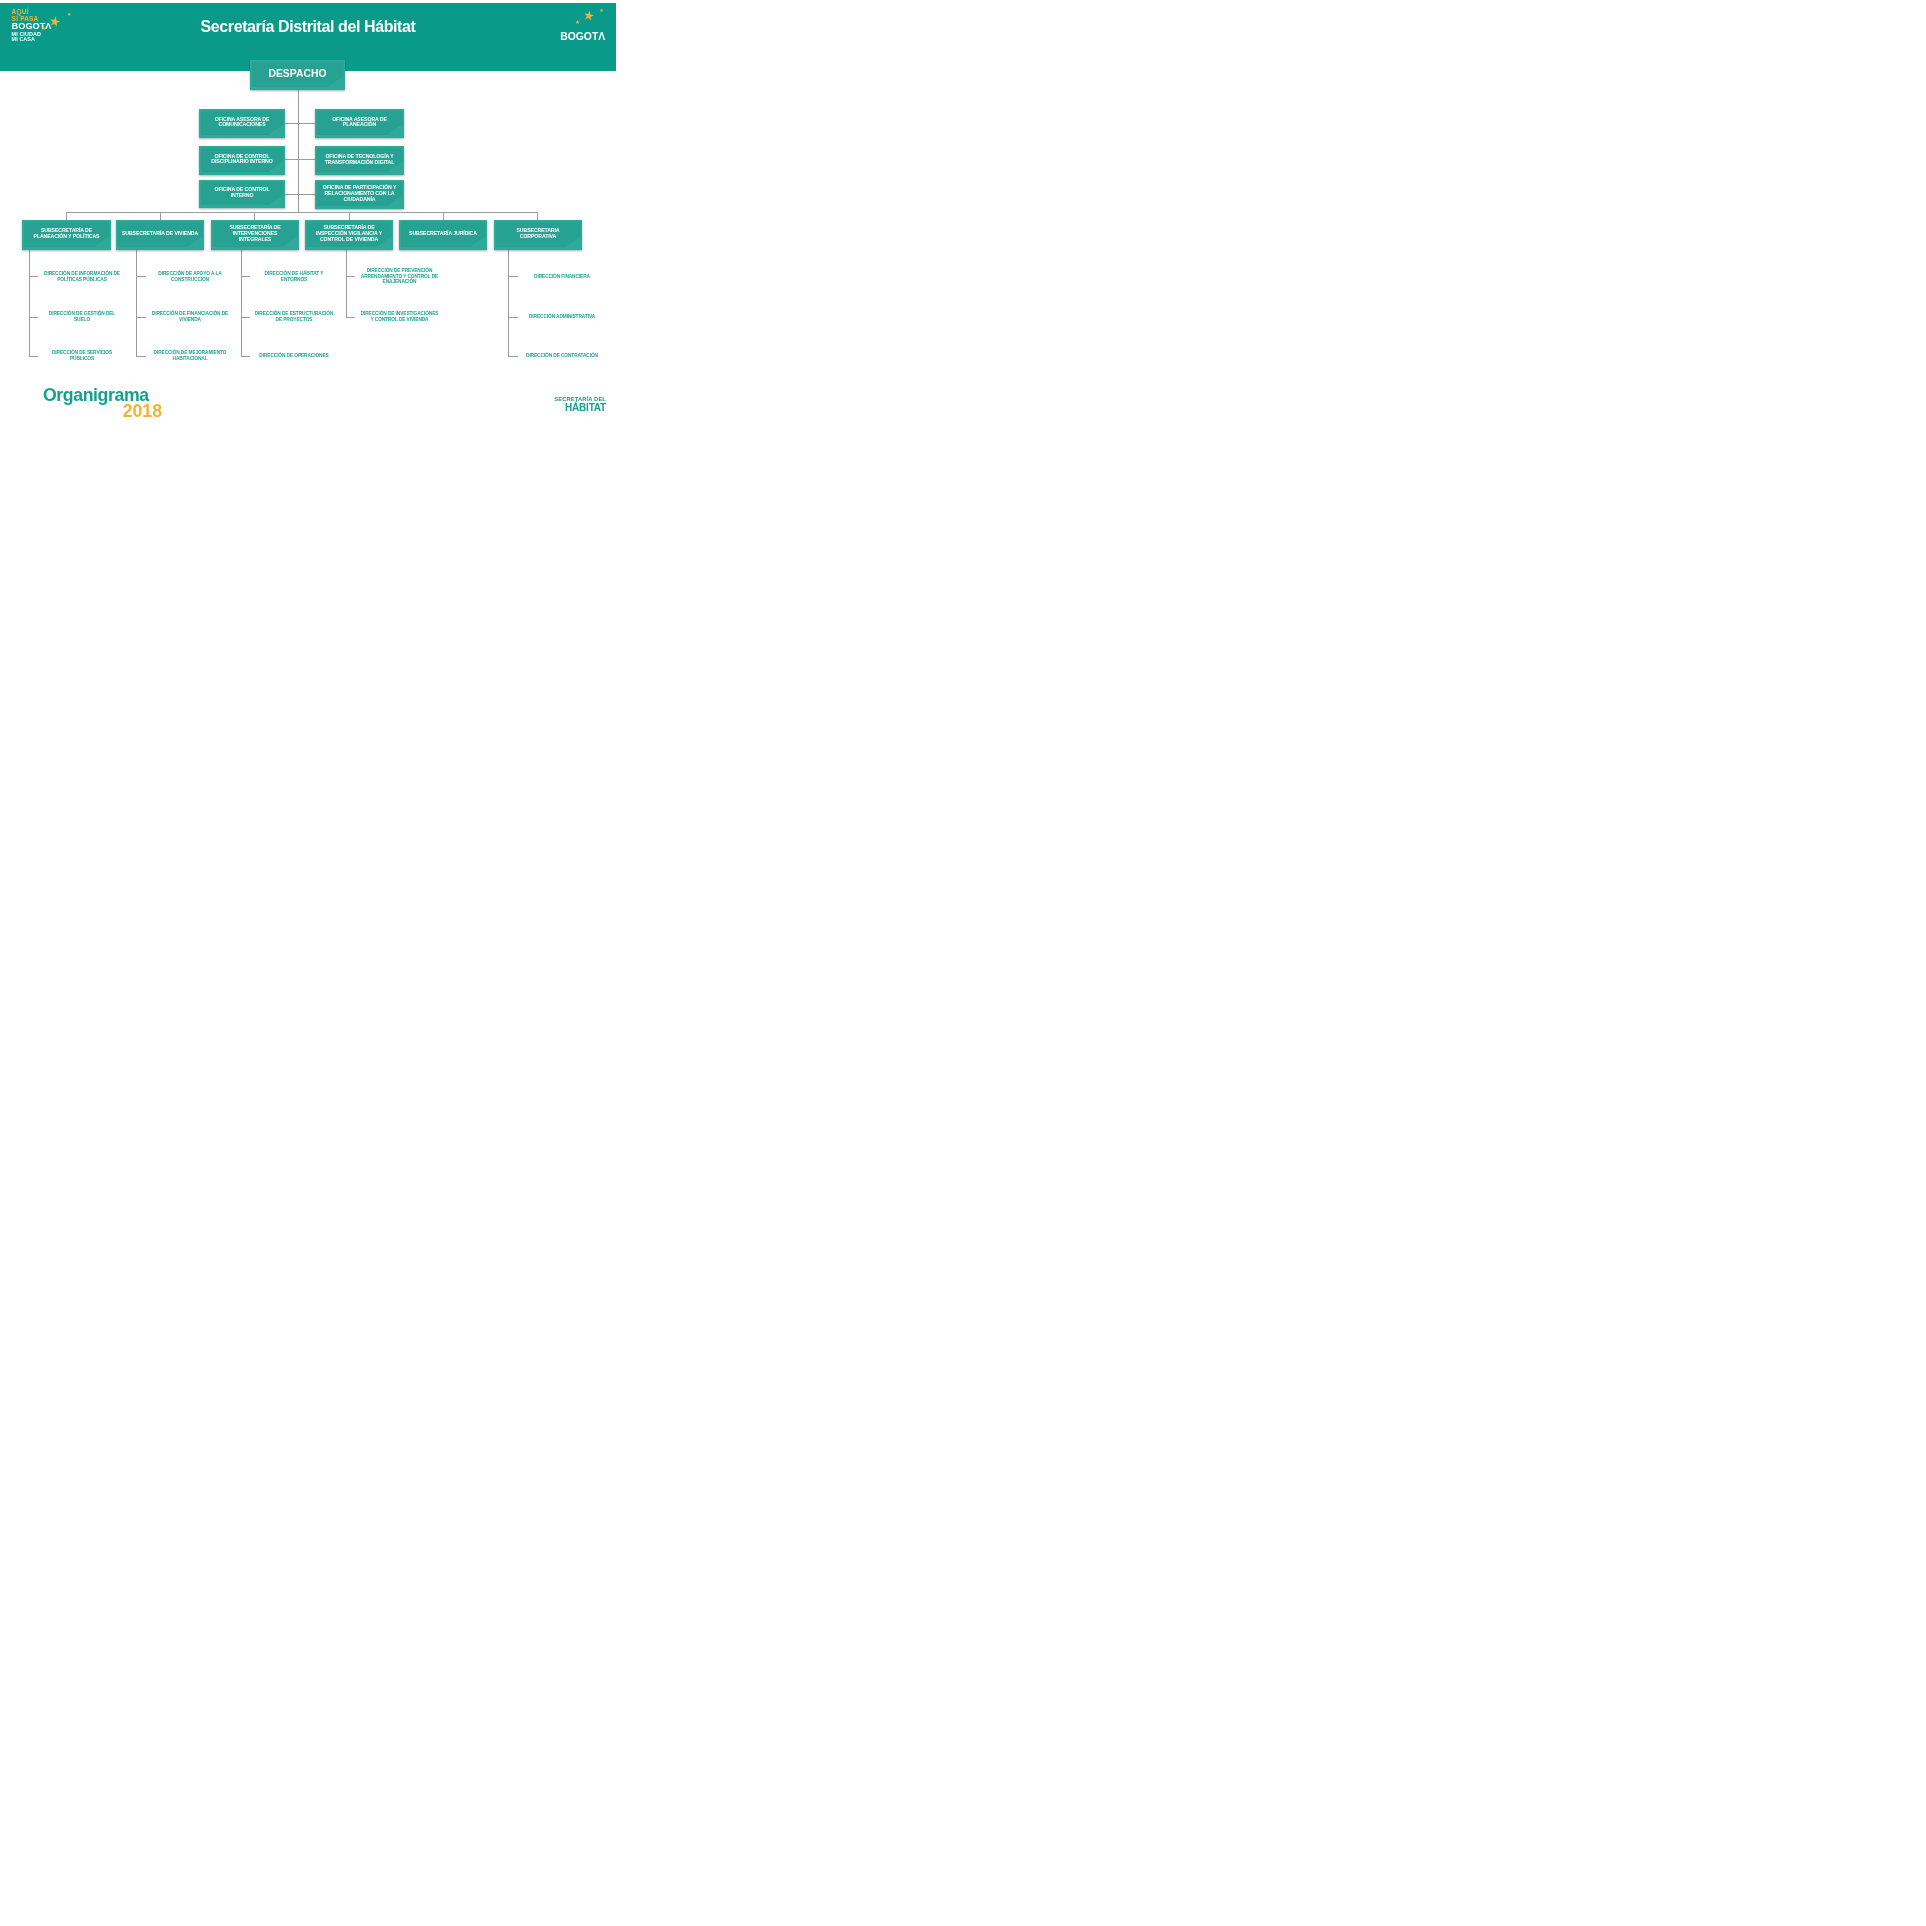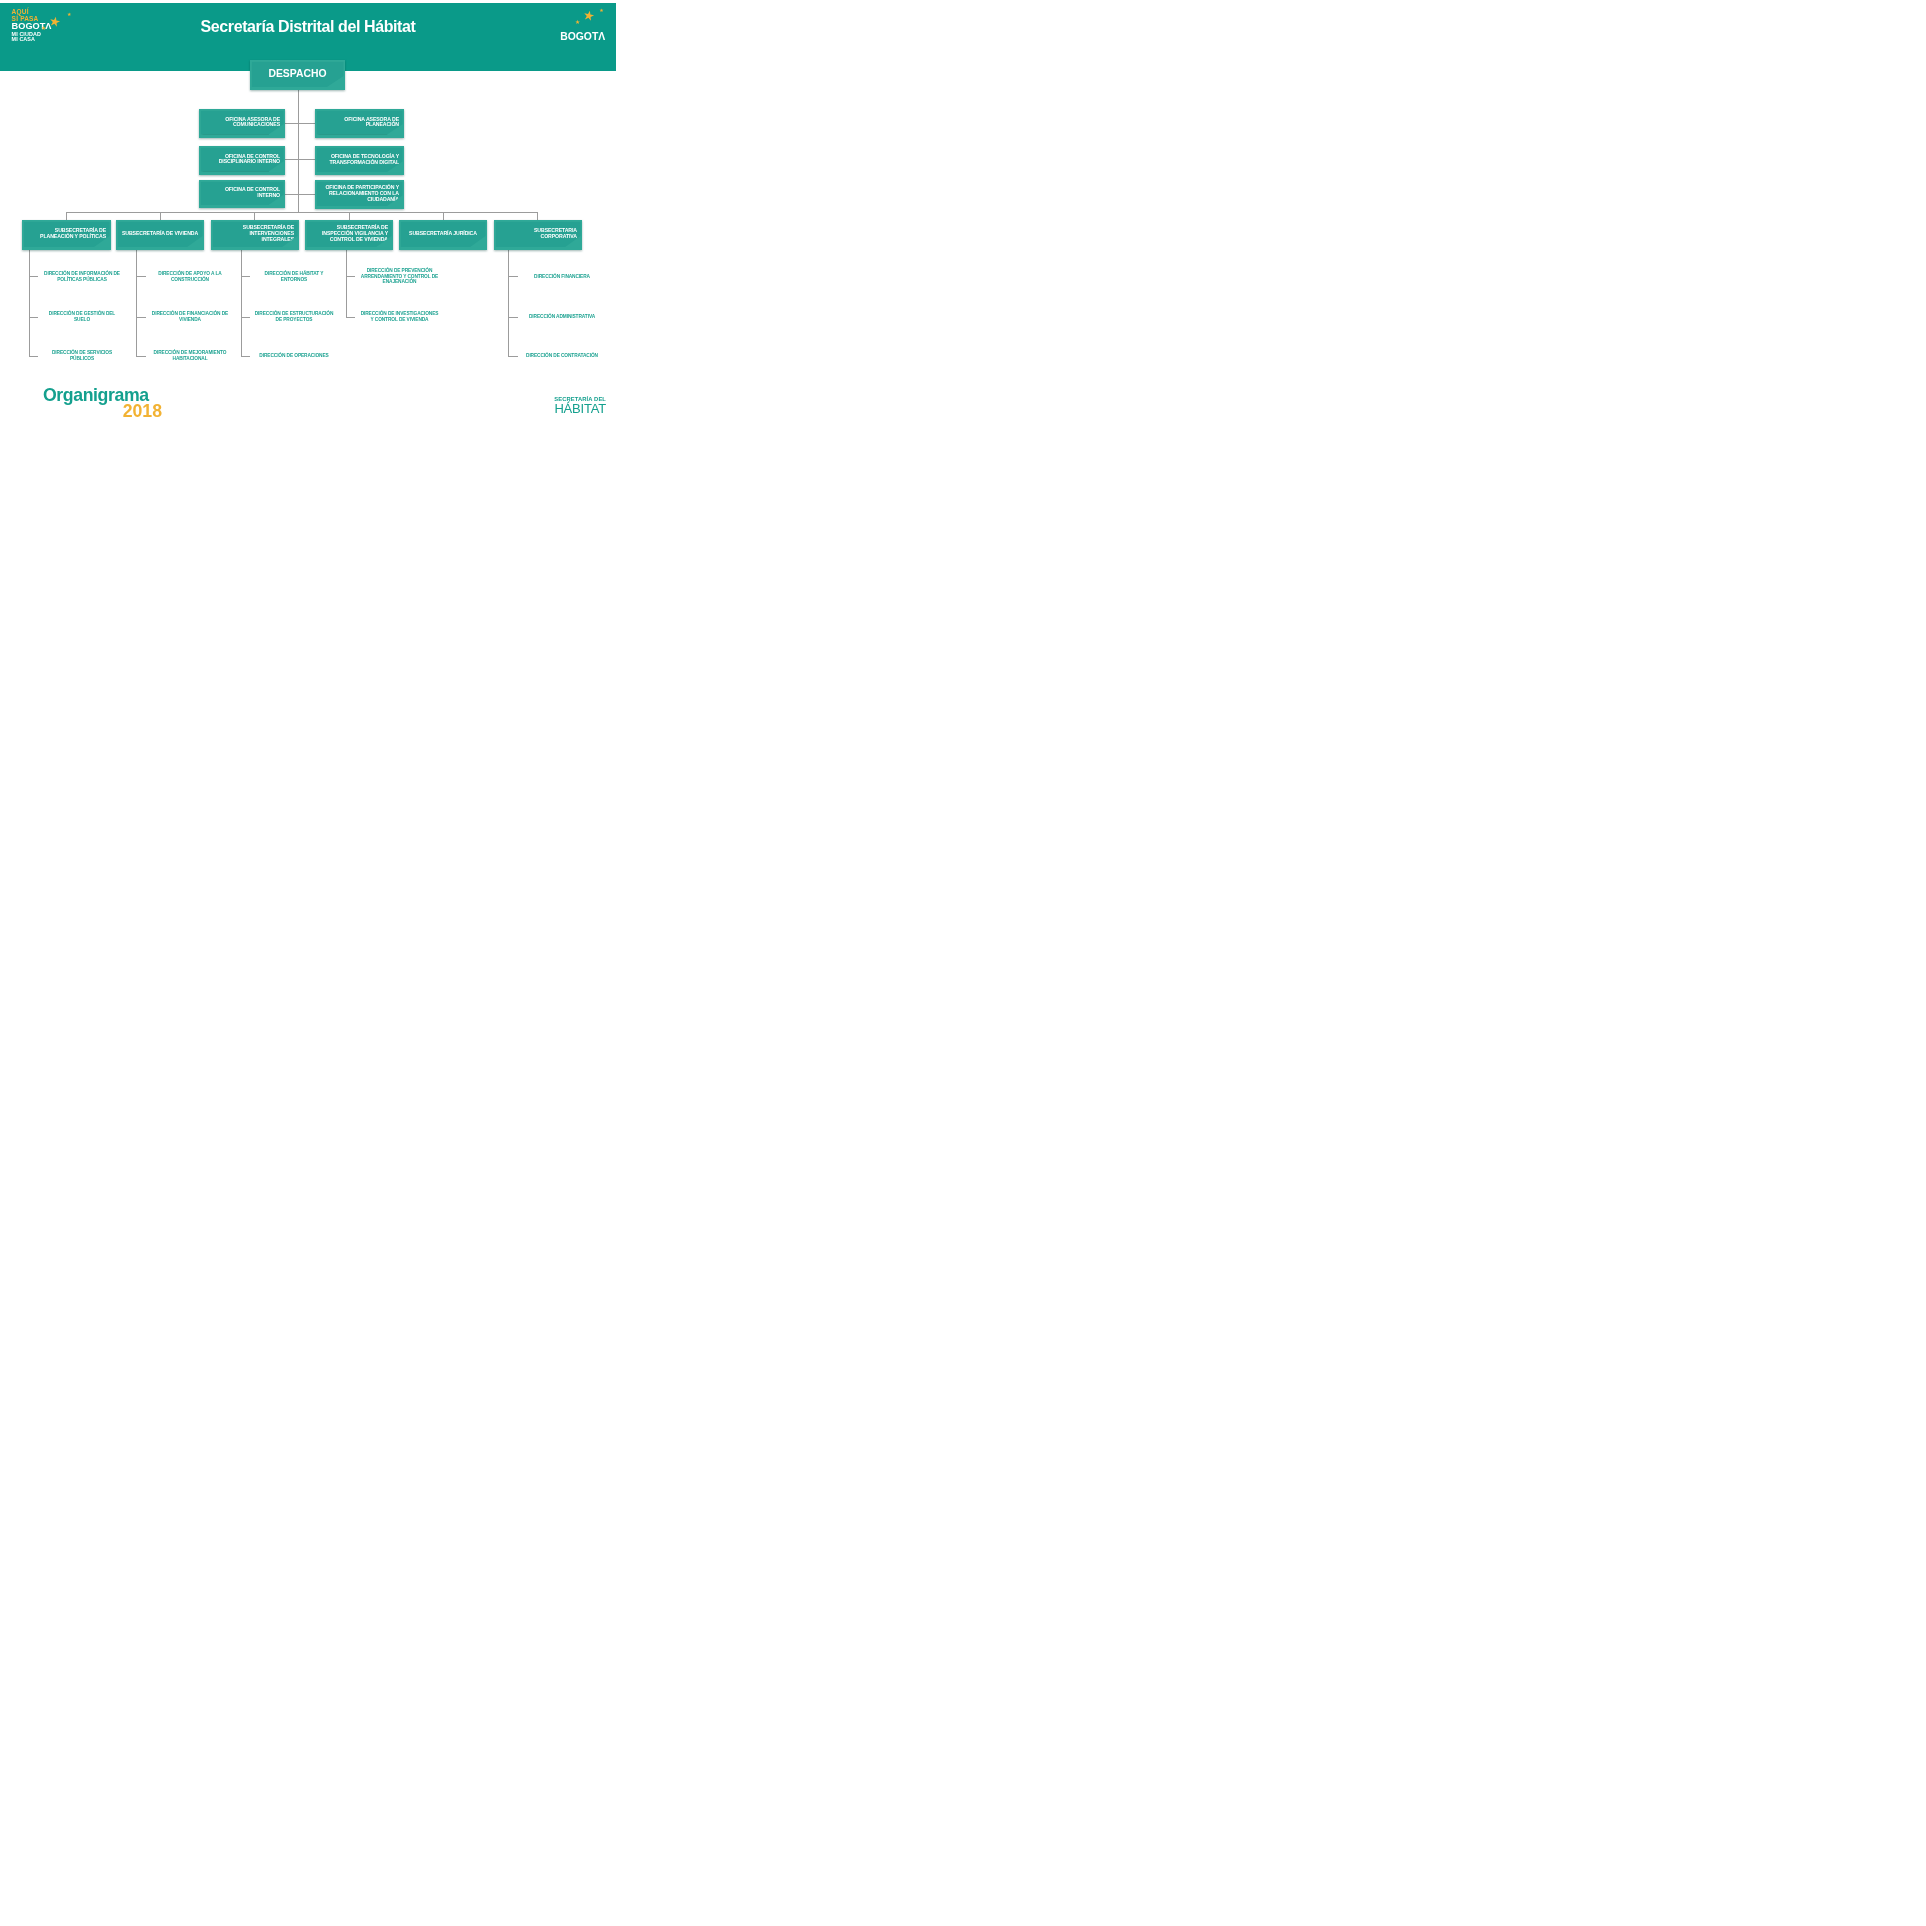--- a/index.html
+++ b/index.html
@@ -27,40 +27,40 @@
   .star-md{font-size:5.8px;}
 
   
   .ln{position:absolute;background:var(--line);}
 
   
   .tbox{position:absolute;background:var(--box-outer);
     filter:drop-shadow(0 1.5px 1.2px rgba(0,60,52,.38));}
   .tbox .inner{position:absolute;left:1.5px;right:1.5px;top:1.5px;bottom:3.1px;
     background:var(--box-inner);display:flex;align-items:center;justify-content:center;
-    padding:1.5px 3.5px;box-sizing:border-box;text-align:right;
+    padding:1.5px 3.5px;box-sizing:border-box;text-align:center;
     clip-path:polygon(0 0,100% 0,100% 57%,82% 100%,0 100%);
     filter:drop-shadow(1.2px 1.2px 0.8px var(--box-shadow));}
   .tlabel{color:#fff;font-weight:bold;font-size:5.2px;line-height:1.14;letter-spacing:-0.1px;}
   .tlabel.big{font-size:10.4px;letter-spacing:0;}
 
   
   .wbox{position:absolute;background:#fff;display:flex;align-items:center;justify-content:center;
     padding:1.5px 3.9px;box-sizing:border-box;text-align:center;
     clip-path:polygon(0 0,100% 0,100% 52%,86% 100%,0 100%);
     filter:drop-shadow(0.8px 1.2px 0.8px rgba(90,90,90,.55));}
   .wlabel{color:var(--text-teal);font-weight:bold;font-size:4.8px;line-height:1.18;letter-spacing:-0.1px;}
 
   
   .footer-left{position:absolute;left:21px;top:387px;width:119px;margin-left:22px;}
   .fl-title{color:#14a08e;font-weight:bold;font-size:17.7px;line-height:1;letter-spacing:-0.4px;}
   .fl-year{color:var(--yellow);font-weight:bold;font-size:17.7px;line-height:1;text-align:right;margin-top:-1.5px;letter-spacing:0;}
   .brand{position:absolute;right:10px;top:397px;text-align:right;line-height:.95;}
   .brand-top{color:#14a08e;font-weight:bold;font-size:5.8px;letter-spacing:0.1px;}
-  .brand-bottom{color:#14a08e;font-weight:normal;font-size:13px;letter-spacing:-0.2px;text-align:center;}
+  .brand-bottom{color:#14a08e;font-weight:bold;font-size:10px;letter-spacing:-0.2px;}
 </style>
 </head>
 <body>
 
 <div class="canvas">
 
   <div class="band">
     <div class="logo-left">
       <div class="ll-y">AQUÍ</div>
       <div class="ll-y">SÍ PASA</div>

